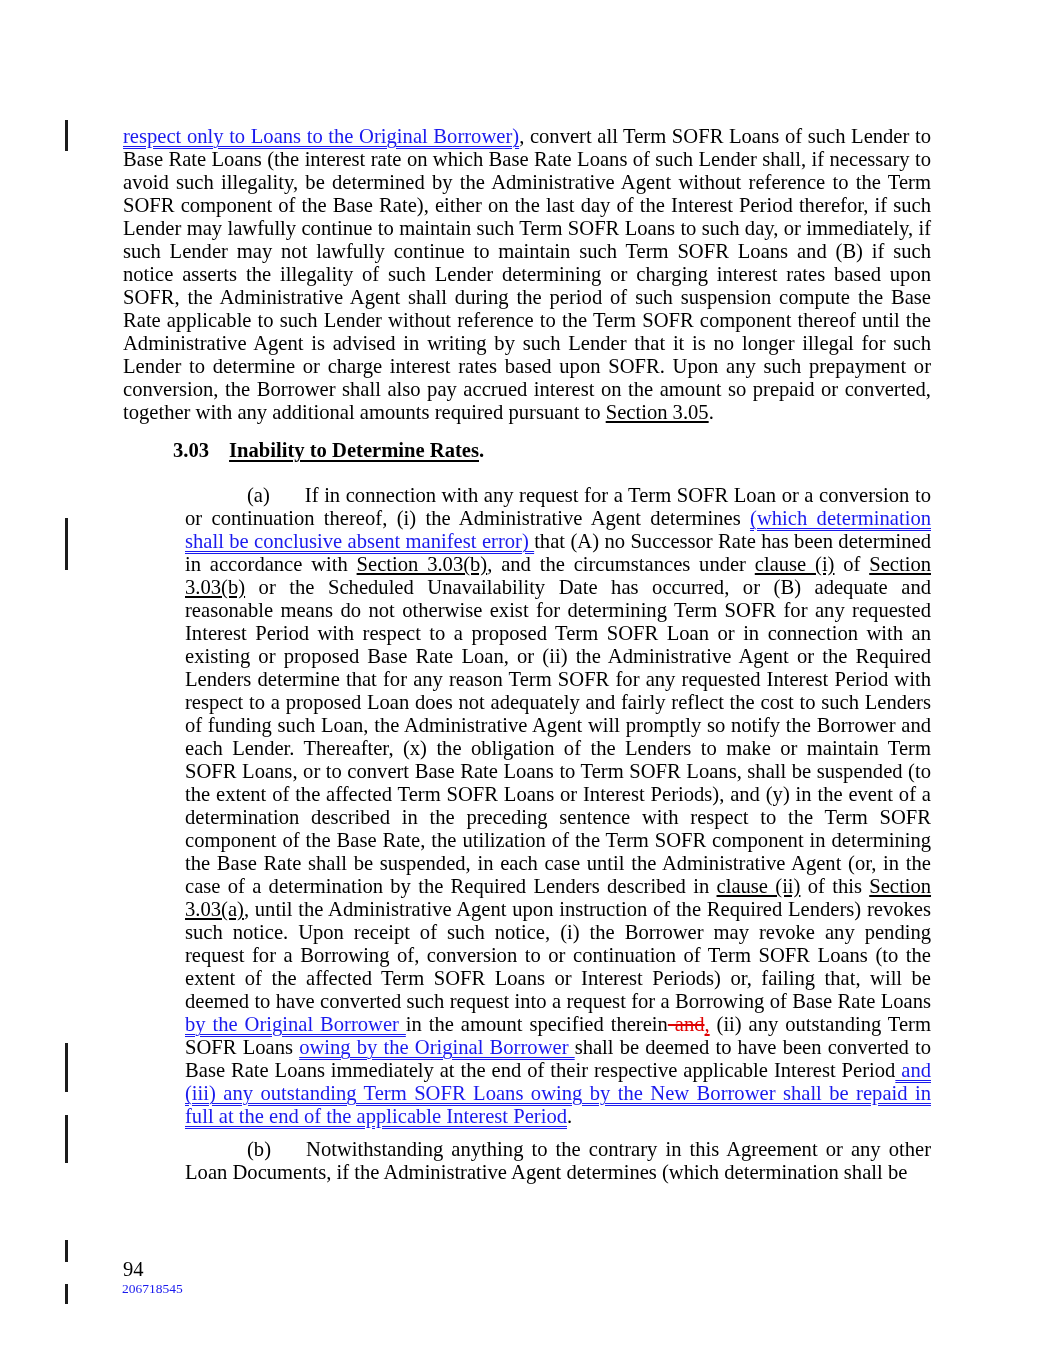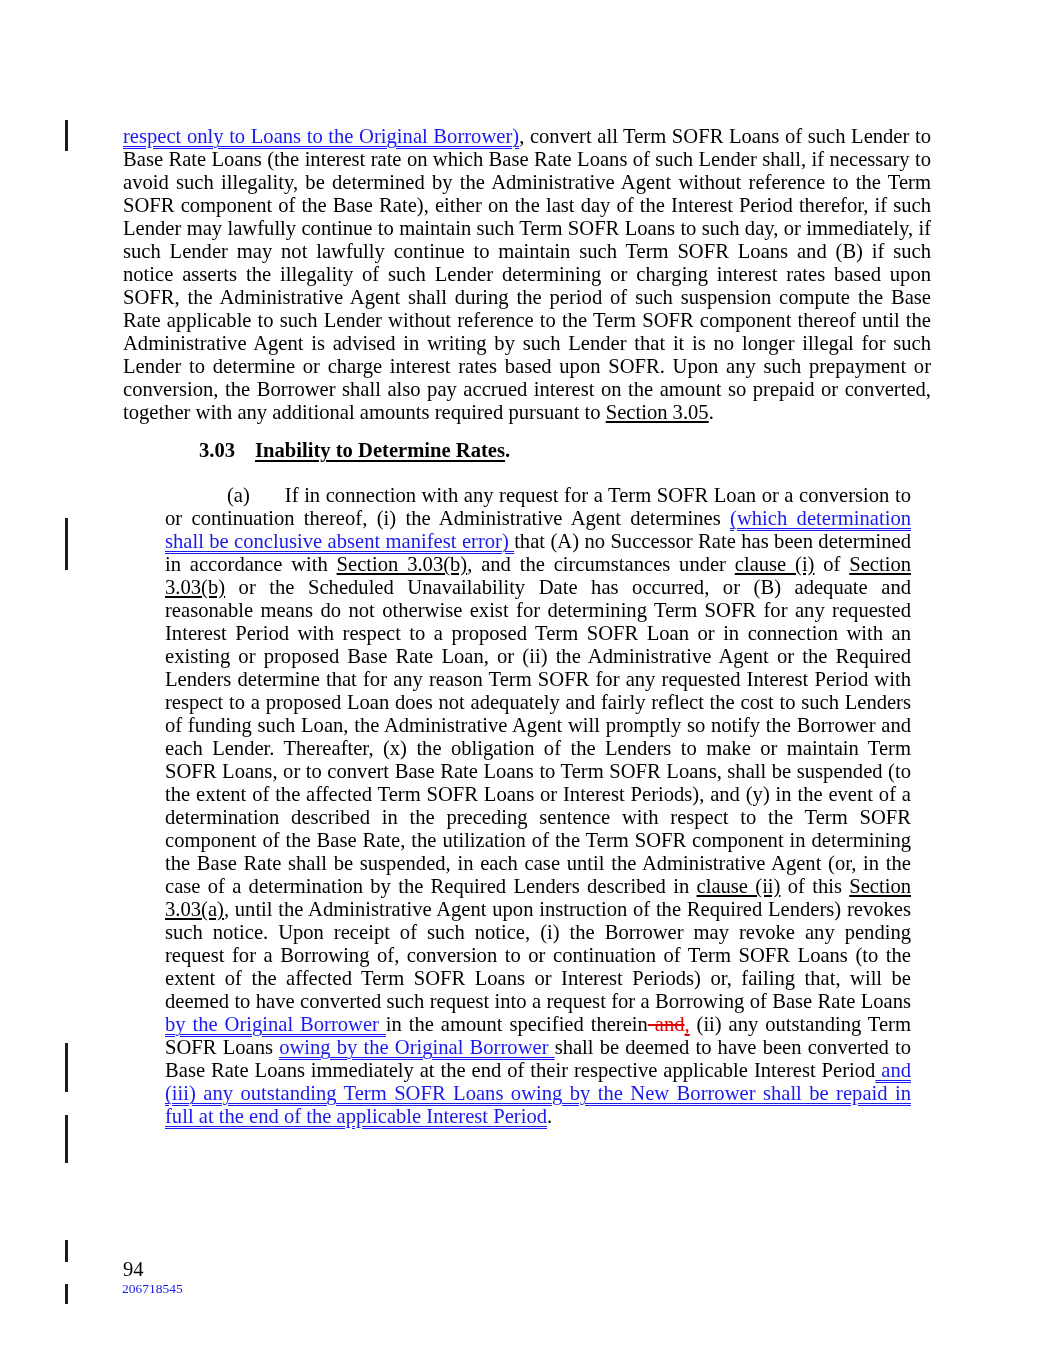--- a/index.html
+++ b/index.html
@@ -16,24 +16,24 @@
   .content {
     position:absolute;
     left:123px; top:0;
     width:808px;
     padding-top:125px;
     font-size:20.6px;
     line-height:23px;
     text-align:justify;
   }
   .para { margin:0 0 15px 0; }
-  .para.indent { margin-left:42px; width:746px; text-indent:62px; }
+  .para.indent { margin-left:62px; width:746px; text-indent:62px; }
   .para.last { margin-bottom:0; }
   .para.a { margin-bottom:10px; }
-  .heading { margin:0 0 22px 76px; text-align:left; }
+  .heading { margin:0 0 22px 50px; text-align:left; }
 
   
   .r-n { }
   .r-ins {
     color:var(--ins-color,#1a1aee);
     text-decoration:underline;
     text-decoration-style:double;
     text-decoration-thickness:1px;
     text-underline-offset:3px;
   }
@@ -74,18 +74,19 @@
   <div class="change-bar" style="top:518px;height:52px;"></div>
   <div class="change-bar" style="top:1043px;height:49px;"></div>
   <div class="change-bar" style="top:1115px;height:48px;"></div>
   <div class="change-bar" style="top:1240px;height:22px;"></div>
   <div class="change-bar" style="top:1284px;height:20px;"></div>
 
   <div class="content">
     <p class="para"><span class="r-ins">respect only to Loans to the Original Borrower)</span><span class="r-n">, convert all Term SOFR Loans of such Lender to Base Rate Loans (the interest rate on which Base Rate Loans of such Lender shall, if necessary to avoid such illegality, be determined by the Administrative Agent without reference to the Term SOFR component of the Base Rate), either on the last day of the Interest Period therefor, if such Lender may lawfully continue to maintain such Term SOFR Loans to such day, or immediately, if such Lender may not lawfully continue to maintain such Term SOFR Loans and (B) if such notice asserts the illegality of such Lender determining or charging interest rates based upon SOFR, the Administrative Agent shall during the period of such suspension compute the Base Rate applicable to such Lender without reference to the Term SOFR component thereof until the Administrative Agent is advised in writing by such Lender that it is no longer illegal for such Lender to determine or charge interest rates based upon SOFR. Upon any such prepayment or conversion, the Borrower shall also pay accrued interest on the amount so prepaid or converted, together with any additional amounts required pursuant to </span><span class="r-ref">Section 3.05</span><span class="r-n">.</span></p>
     <p class="heading"><span class="r-b">3.03</span><span class="r-tabh"></span><span class="r-bu">Inability to Determine Rates</span><span class="r-b">.</span></p>
     <p class="para indent a"><span class="r-n">(a)</span><span class="r-tab"></span><span class="r-n">If in connection with any request for a Term SOFR Loan or a conversion to or continuation thereof, (i) the Administrative Agent determines </span><span class="r-ins">(which determination shall be conclusive absent manifest error) </span><span class="r-n">that (A) no Successor Rate has been determined in accordance with </span><span class="r-ref">Section 3.03(b)</span><span class="r-n">, and the circumstances under </span><span class="r-ref">clause (i)</span><span class="r-n"> of </span><span class="r-ref">Section 3.03(b)</span><span class="r-n"> or the Scheduled Unavailability Date has occurred, or (B) adequate and reasonable means do not otherwise exist for determining Term SOFR for any requested Interest Period with respect to a proposed Term SOFR Loan or in connection with an existing or proposed Base Rate Loan, or (ii) the Administrative Agent or the Required Lenders determine that for any reason Term SOFR for any requested Interest Period with respect to a proposed Loan does not adequately and fairly reflect the cost to such Lenders of funding such Loan, the Administrative Agent will promptly so notify the Borrower and each Lender. Thereafter, (x) the obligation of the Lenders to make or maintain Term SOFR Loans, or to convert Base Rate Loans to Term SOFR Loans, shall be suspended (to the extent of the affected Term SOFR Loans or Interest Periods), and (y) in the event of a determination described in the preceding sentence with respect to the Term SOFR component of the Base Rate, the utilization of the Term SOFR component in determining the Base Rate shall be suspended, in each case until the Administrative Agent (or, in the case of a determination by the Required Lenders described in </span><span class="r-ref">clause (ii)</span><span class="r-n"> of this </span><span class="r-ref">Section 3.03(a)</span><span class="r-n">, until the Administrative Agent upon instruction of the Required Lenders) revokes such notice. Upon receipt of such notice, (i) the Borrower may revoke any pending request for a Borrowing of, conversion to or continuation of Term SOFR Loans (to the extent of the affected Term SOFR Loans or Interest Periods) or, failing that, will be deemed to have converted such request into a request for a Borrowing of Base Rate Loans </span><span class="r-ins">by the Original Borrower </span><span class="r-n">in the amount specified therein</span><span class="r-del"> and</span><span class="r-insr">,</span><span class="r-n"> (ii) any outstanding Term SOFR Loans </span><span class="r-ins">owing by the Original Borrower </span><span class="r-n">shall be deemed to have been converted to Base Rate Loans immediately at the end of their respective applicable Interest Period</span><span class="r-ins"> and (iii) any outstanding Term SOFR Loans owing by the New Borrower shall be repaid in full at the end of the applicable Interest Period</span><span class="r-n">.</span></p>
+    <p class="para indent last"><span class="r-n">(b)</span><span class="r-tab"></span><span class="r-n">Notwithstanding anything to the contrary in this Agreement or any other Loan Documents, if the Administrative Agent determines (which determination shall be</span></p>
   </div>
 
   <div class="page-number">94</div>
   <div class="footer-id">206718545</div>
 
 </div>
 
 </body></html>

